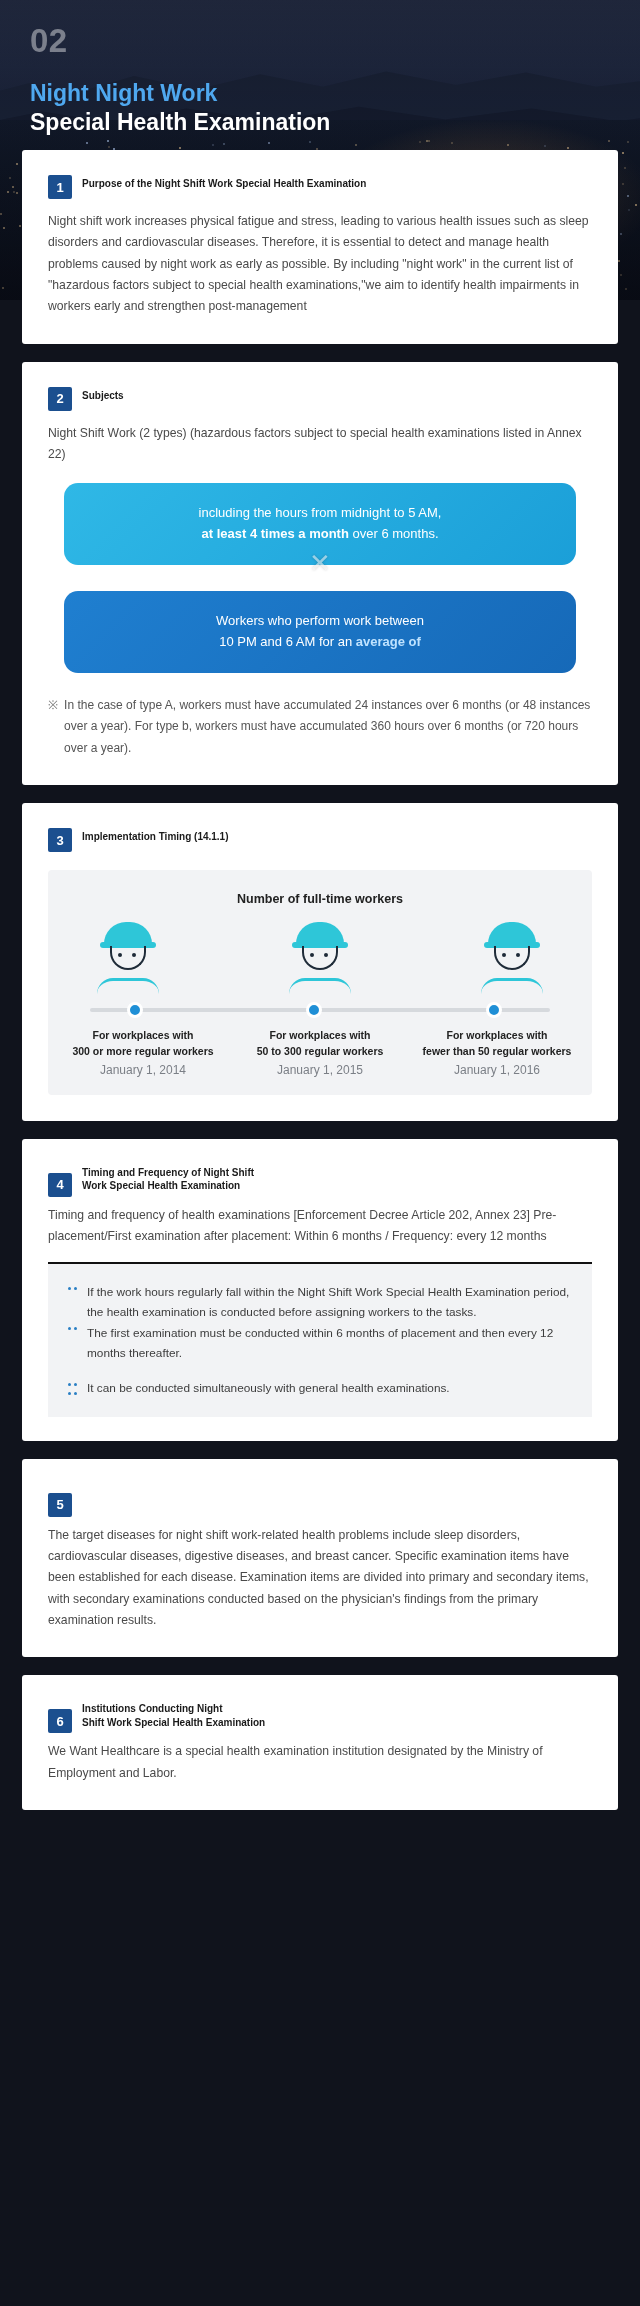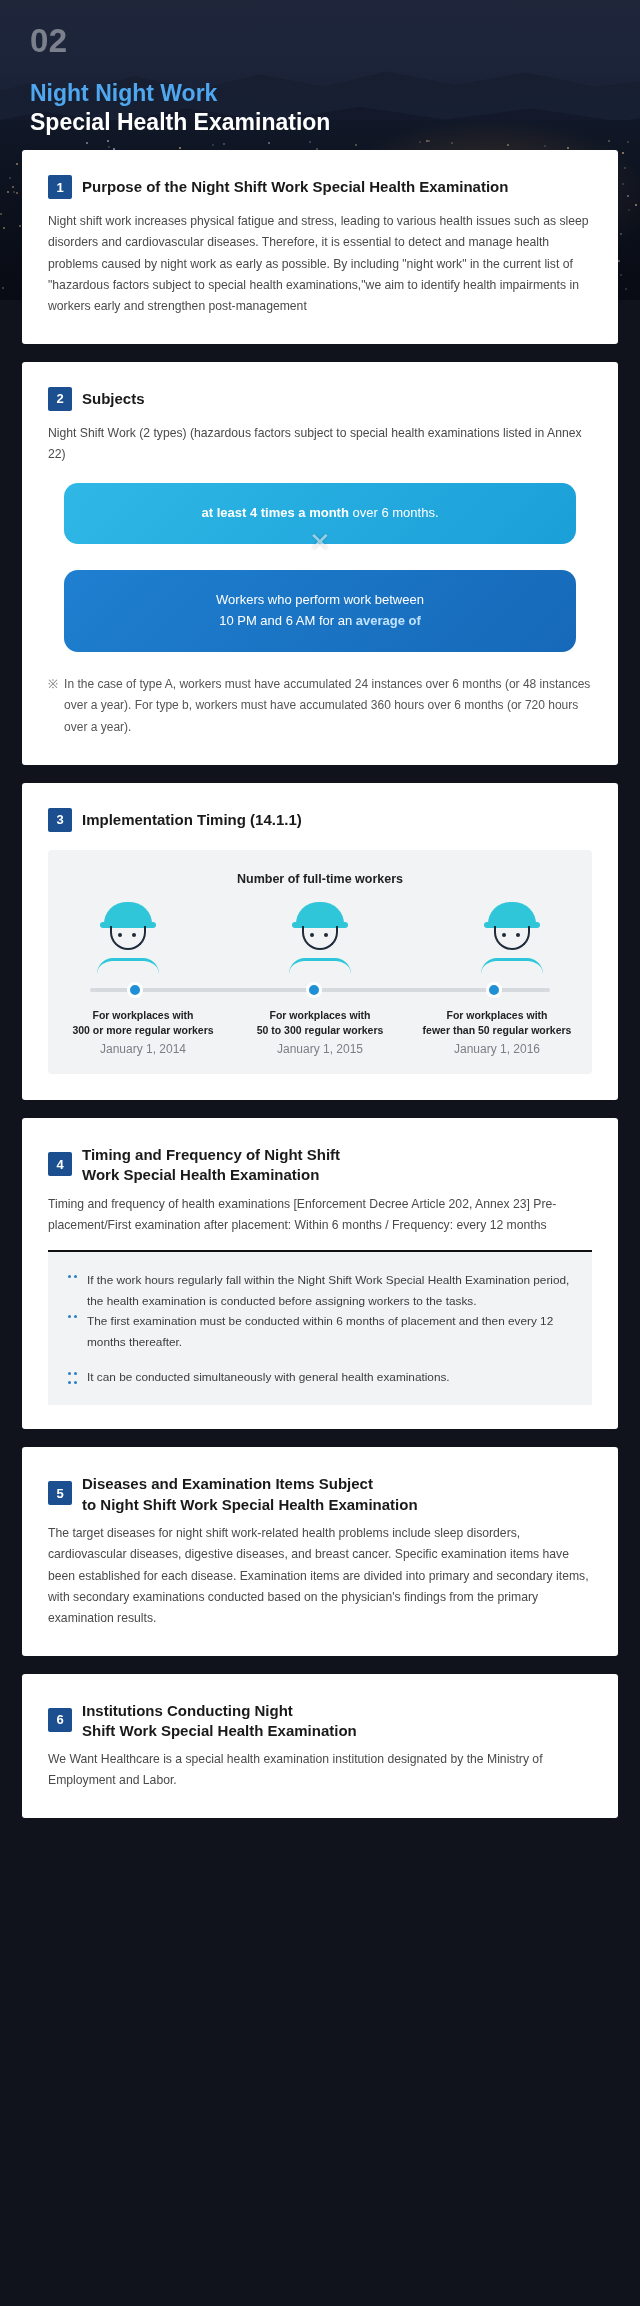--- a/index.html
+++ b/index.html
@@ -85,21 +85,21 @@
   .badge {
     flex: 0 0 auto;
     width: 24px; height: 24px;
     background: #1b4f8f; color: #fff;
     font-size: 13px; font-weight: bold;
     display: flex; align-items: center; justify-content: center;
     border-radius: 2px;
     margin-top: 1px;
   }
   .sec-title {
-    font-size: 15px; font-weight: bold; color: #1a1a1a; line-height: 1.35;
+    font-size: 10px; font-weight: bold; color: #1a1a1a; line-height: 1.35;
     padding-top: 3px;
   }
   .body-text {
     font-size: 12.2px; color: #4a4a4a; line-height: 1.75;
   }
   
   .pill {
     border-radius: 14px; color: #fff; text-align: center;
     padding: 20px 24px; line-height: 1.6; font-size: 13px;
     margin: 0 16px;
@@ -479,20 +479,21 @@
 
   <div class="card">
     <div class="sec-head">
       <div class="badge">2</div>
       <div class="sec-title">Subjects</div>
     </div>
     <div class="body-text">Night Shift Work (2 types) (hazardous factors subject to special health examinations listed in Annex 22)</div>
 
     <div style="margin-top:18px;">
       <div class="pill a">
+        <div>including the hours from midnight to 5 AM,</div>
         <div>
           <b>at least 4 times a month</b><span> over 6 months.</span>
         </div>
       </div>
 
       <div class="xmark">
         <span>✕</span>
       </div>
 
       <div class="pill b">
@@ -607,24 +608,20 @@
             <i></i>
           </span>
         <span class="bullet-text" style="white-space:pre-line;">It can be conducted simultaneously with general health examinations.</span>
       </div>
     </div>
   </div>
 
   <div class="card">
     <div class="sec-head" style="margin-bottom:8px;">
       <div class="badge" style="margin-top:10px;">5</div>
-      <div class="sec-title">
-        <div>Diseases and Examination Items Subject</div>
-        <div>to Night Shift Work Special Health Examination</div>
-      </div>
     </div>
     <div class="body-text">The target diseases for night shift work-related health problems include sleep disorders, cardiovascular diseases, digestive diseases, and breast cancer. Specific examination items have been established for each disease. Examination items are divided into primary and secondary items, with secondary examinations conducted based on the physician's findings from the primary examination results.</div>
   </div>
 
   <div class="card">
     <div class="sec-head" style="margin-bottom:8px;">
       <div class="badge" style="margin-top:10px;">6</div>
       <div class="sec-title">
         <div>Institutions Conducting Night</div>
         <div>Shift Work Special Health Examination</div>

